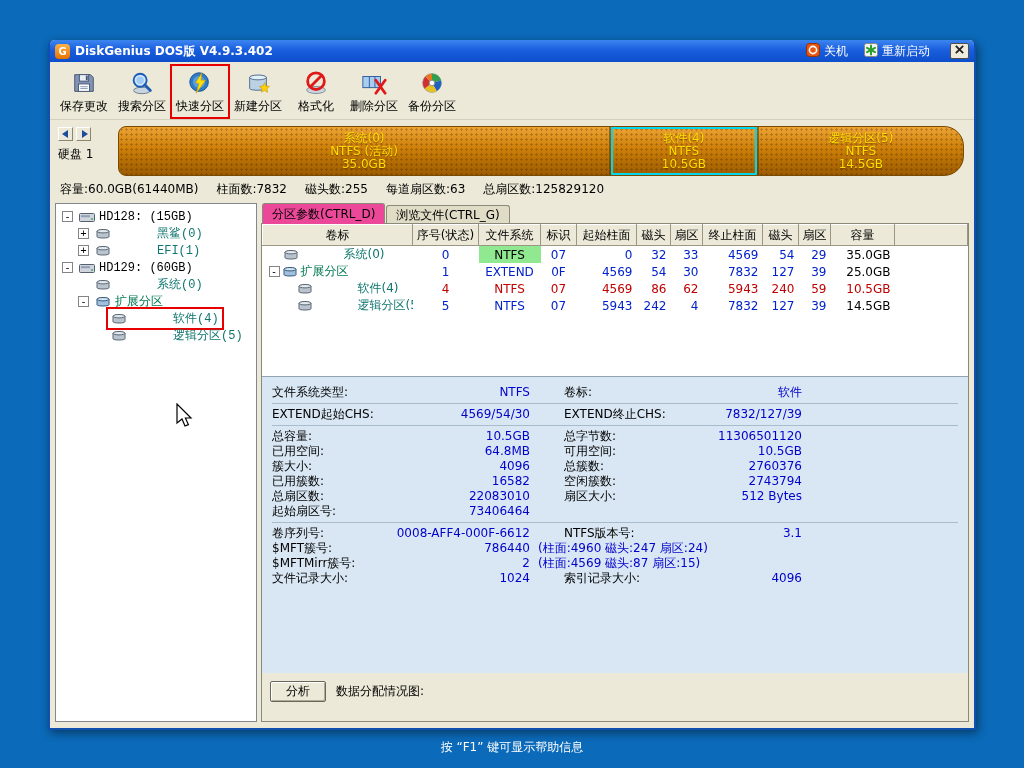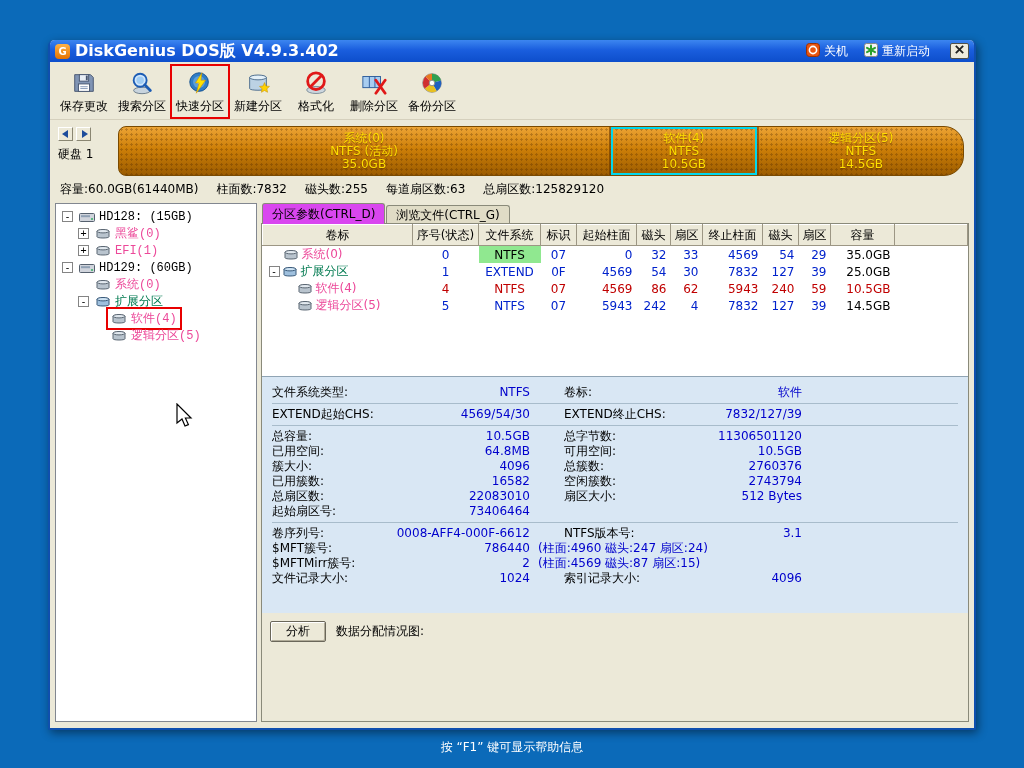--- a/index.html
+++ b/index.html
@@ -11,21 +11,21 @@
             background:#ECE9D8; border:2px solid #0f4fae; border-top:none;
             border-radius:6px 6px 2px 2px; display:flex; flex-direction:column;
             box-shadow:2px 3px 10px rgba(0,0,0,.45); }
 
   .titlebar { flex:none; height:22px; display:flex; align-items:center; gap:5px; padding:0 5px;
               background:linear-gradient(180deg,#3c86f0 0%,#1a5ede 45%,#0d4ecb 100%);
               border-radius:5px 5px 0 0; color:#fff; }
   .logo { flex:none; width:15px; height:15px; border-radius:4px;
           background:linear-gradient(180deg,#ffb246,#e57200); color:#fff; font-weight:bold;
           font-size:10px; line-height:15px; text-align:center; }
-  .title { font-weight:bold; font-size:16px; white-space:nowrap; }
+  .title { font-weight:bold; font-size:12px; white-space:nowrap; }
   .tb-right { margin-left:auto; display:flex; align-items:center; gap:16px; }
   .tb-btn { display:flex; align-items:center; gap:4px; color:#fff; cursor:default; white-space:nowrap; }
   .close-btn { width:19px; height:16px; background:#EFEBDD; border:1px solid #50504a; border-radius:2px;
                display:flex; align-items:center; justify-content:center; margin-left:4px; }
 
   .menubar { flex:none; height:22px; display:flex; align-items:center; padding:0 3px;
              background:#ECE9D8; border-bottom:1px solid #d5d0bd; }
   .menu-item { padding:2px 8px; white-space:nowrap; }
 
   .toolbar { flex:none; height:58px; display:flex; align-items:flex-start; gap:2px;
@@ -62,27 +62,27 @@
 
   .tree { flex:none; width:202px; background:#fff; border:1px solid #828790; padding:4px 2px; overflow:hidden; }
   .tree-row { display:flex; align-items:center; height:17px; white-space:nowrap; }
   .expander { flex:none; width:11px; height:11px; border:1px solid #848484; background:#fff;
               font-size:10px; line-height:9px; text-align:center; margin-right:3px;
               font-family:"DejaVu Sans Mono",monospace; }
   .expander-spacer { flex:none; width:14px; }
   .tree-wrap { display:flex; align-items:center; padding:1px 3px;font-family:Liberation Mono, monospace; }
   .tree-wrap.red-box { outline:2px solid #e80000; }
   .tree-ico { flex:none; margin-right:4px; display:inline-flex; }
-  .c-black { color:#000; } .c-brown { color:#ec4899; } .c-green { color:#007a50; }
+  .c-black { color:#000; } .c-brown { color:#0f766e;margin-left:42px; } .c-green { color:#007a50; }
 
   .right-panel { flex:1; min-width:0; display:flex; flex-direction:column; }
   .tabs { flex:none; display:flex; align-items:flex-end; height:21px; padding-left:1px; }
   .tab { height:19px; line-height:18px; padding:0 9px; background:#e0dcc6;
          border:1px solid #8a8a7a; border-bottom:none; border-radius:3px 3px 0 0; margin-right:1px; white-space:nowrap; }
-  .tab.active { height:21px; line-height:20px; background:#d946ef; position:relative; z-index:2; }
+  .tab.active { height:21px; line-height:20px; background:#ec4899; position:relative; z-index:2; }
   .tabpage { flex:1; min-height:0; margin-top:-1px; border:1px solid #8a8a7a; background:#ECE9D8;
              display:flex; flex-direction:column; }
 
   .table-wrap { flex:none; height:152px; background:#fff; overflow:hidden; }
   .ptable { width:100%; border-collapse:collapse; table-layout:fixed; font-size:12px; }
   .ptable th { height:21px; font-weight:normal; background:#ECE9D8; text-align:center;
                border-right:1px solid #9c9684; border-bottom:1px solid #9c9684;
                border-top:1px solid #fff; border-left:1px solid #fff;
                padding:0 2px; white-space:nowrap; overflow:hidden; }
   .ptable td { height:17px; padding:0 4px; white-space:nowrap; overflow:hidden; }
@@ -95,21 +95,21 @@
   .col10 { width:64px; text-align:right; color:#000; }
   .colf { width:auto; }
   .ptable td.val { color:#0022cc; }
   .ptable tr.sel td.val { color:#c00000; }
   .ptable td.col10 { color:#000; }
   .ptable td.fs-active { background:#90e890; color:#000; }
   .ptable td .expander { display:inline-block; vertical-align:middle; margin-right:2px; }
   .ptable td .tree-ico { vertical-align:middle; margin-right:3px; display:inline-flex; }
   .ptable td .ind { display:inline-block; height:1px; vertical-align:middle; }
 
-  .details { flex:none; height:237px; background:#d9e7f4; border-top:1px solid #90a4b4;
+  .details { flex:none; height:297px; background:#d9e7f4; border-top:1px solid #90a4b4;
              padding-top:8px; overflow:hidden; }
   .detail-row { display:flex; height:15px; line-height:15px; padding:0 10px; white-space:nowrap; }
   .dl1 { flex:none; width:122px; }
   .dv1 { flex:none; width:136px; text-align:right; color:#0000cc; }
   .dl2 { flex:none; margin-left:34px; width:142px; }
   .dv2 { flex:none; width:96px; text-align:right; color:#0000cc; }
   .dextra { margin-left:8px; color:#0000cc; }
   .dguid { margin-left:10px; color:#0000cc; }
   .detail-divider { border-top:1px solid #a8bccb; margin:3px 10px; }
 

